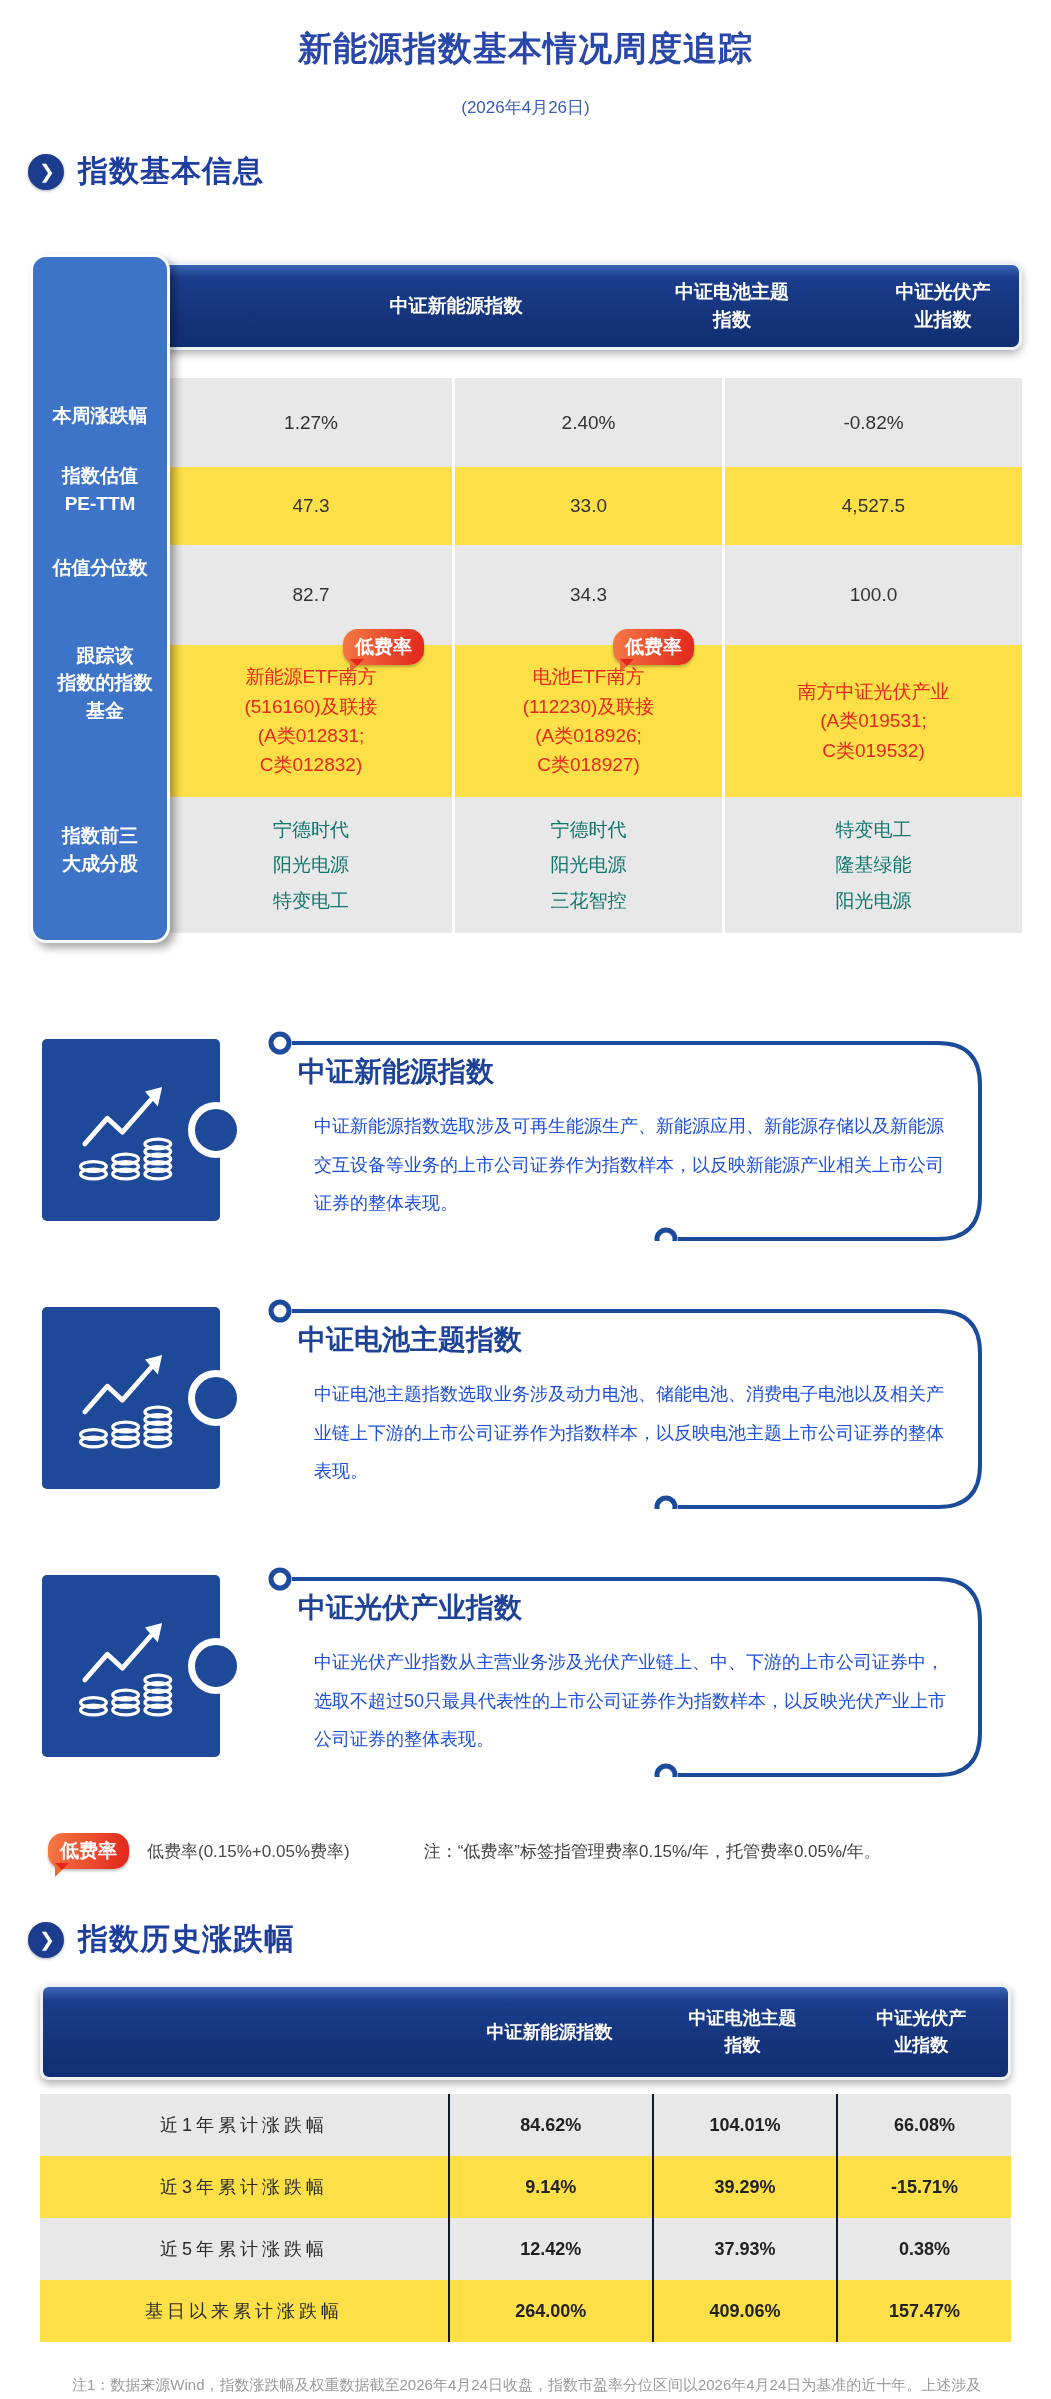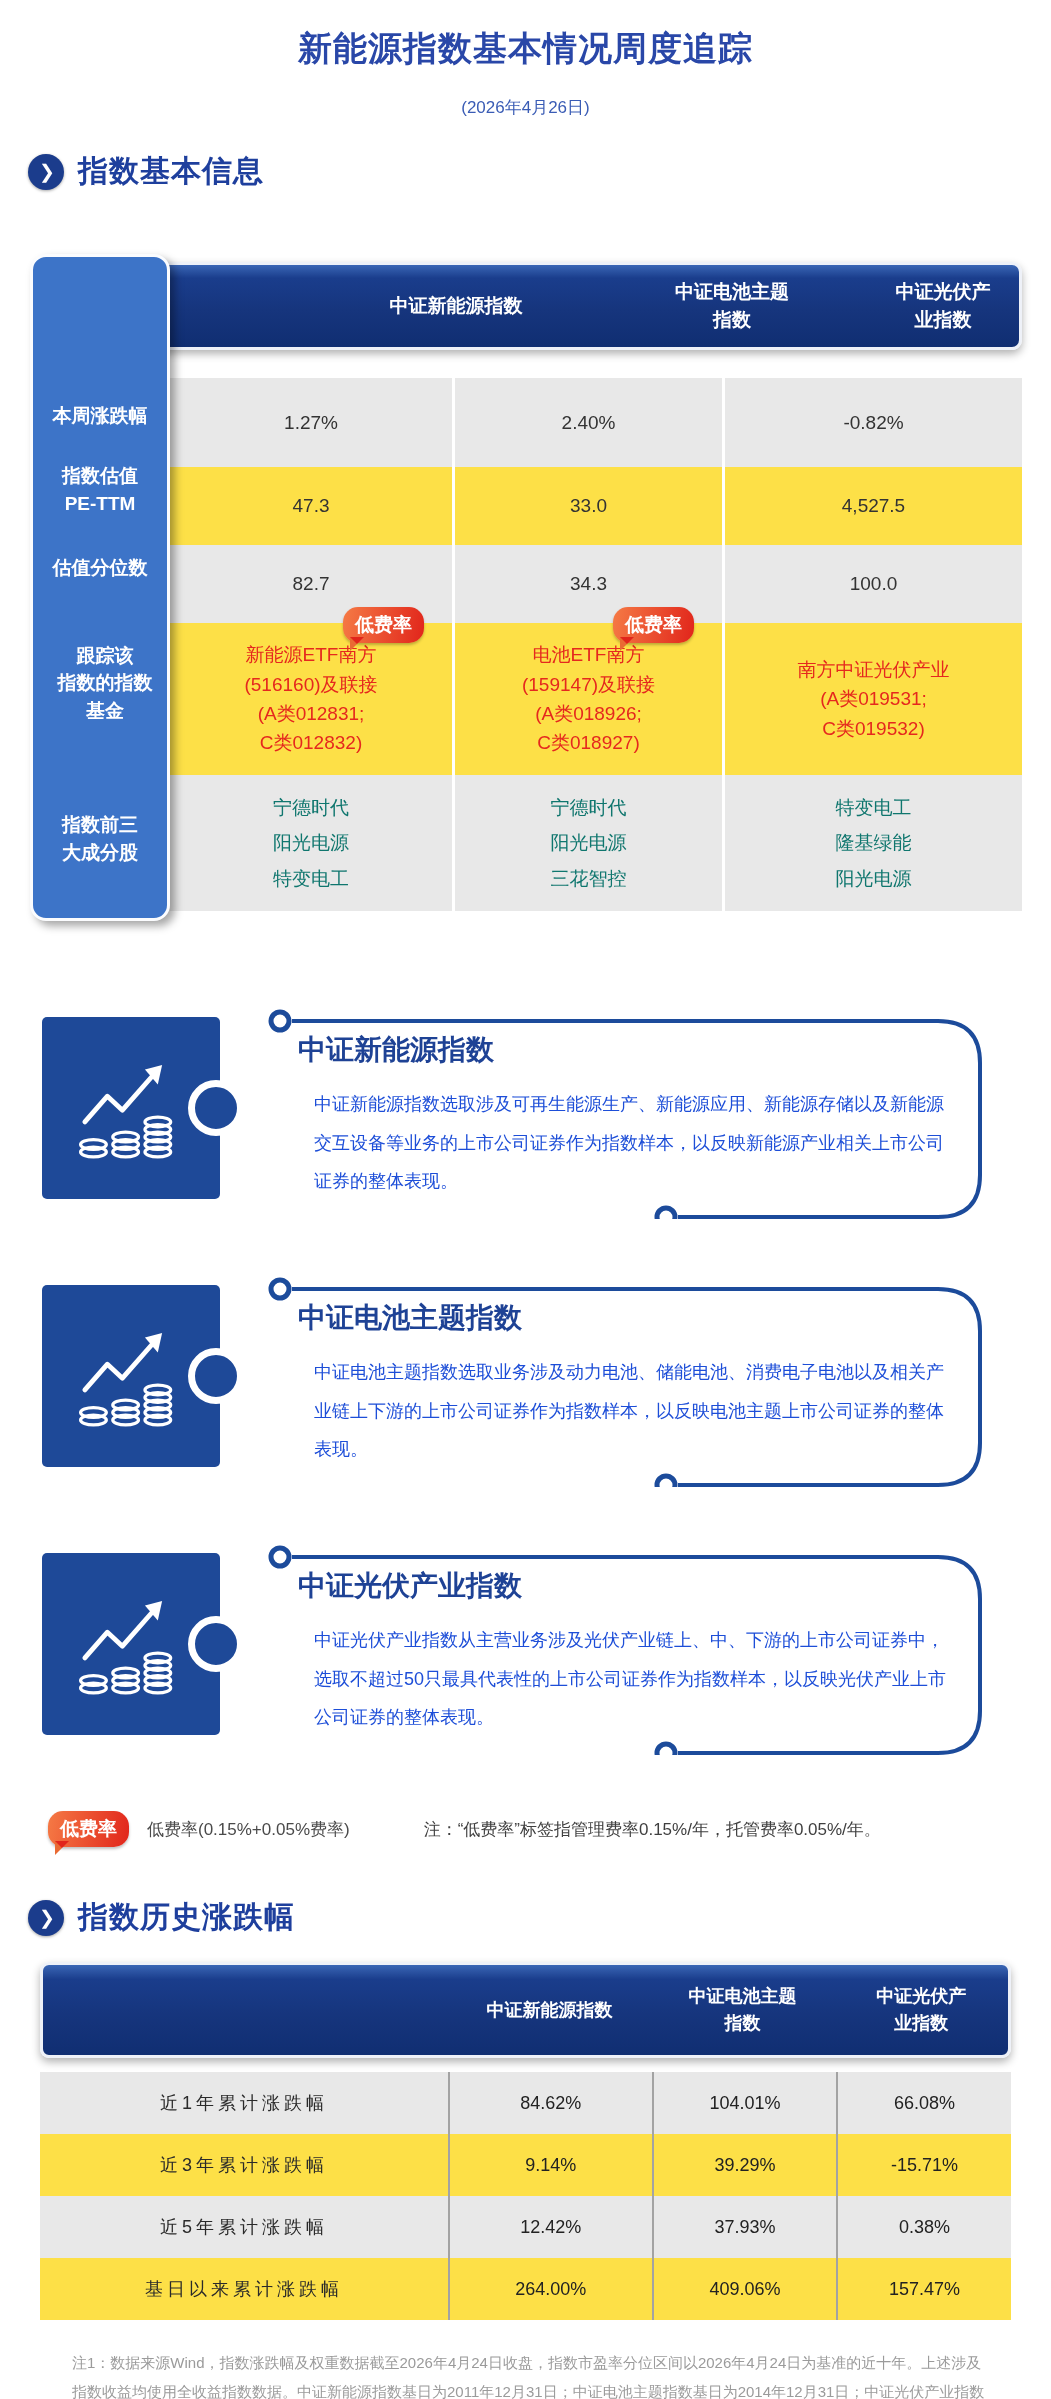--- a/index.html
+++ b/index.html
@@ -35,21 +35,21 @@
     border:3px solid #eef1f8; box-sizing:border-box;
     box-shadow:0 4px 9px rgba(0,0,0,.3);
   }
   .t1-hcell{color:#fff;font-size:19px;font-weight:700;text-align:center;line-height:1.5;}
   .t1-body{margin-top:28px;}
   .t1-row{margin-left:140px; display:grid; grid-template-columns:282px 270px 1fr;}
   .t1-row>div{display:flex;align-items:center;justify-content:center;position:relative;}
   .t1-row>div+div{border-left:3px solid #fff;}
   .bg-g{background:#e8e8e8;}
   .bg-w{background:#fde047;}
-  .r1{height:89px;} .r2{height:78px;} .r3{height:78px;} .r4{height:152px;} .r5{height:136px;}
+  .r1{height:89px;} .r2{height:78px;} .r3{height:100px;} .r4{height:152px;} .r5{height:136px;}
   .t1-val{font-size:19px;color:#333;}
   .t1-red{color:#e5281e;font-size:19px;line-height:1.55;text-align:center;font-weight:500;}
   .t1-stocks{font-size:19px;color:#0f766e;line-height:1.85;text-align:right;}
 
   .t1-band{
     position:absolute; left:0; top:-8px; bottom:-10px; width:140px; box-sizing:border-box;
     background:#3d74c8; border:3px solid #fbfcfe; border-radius:16px;
     box-shadow:5px 5px 9px rgba(0,0,0,.35);
     display:flex; flex-direction:column; z-index:2;
   }
@@ -100,21 +100,21 @@
     height:96px; display:grid; grid-template-columns:42% 21% 19% 18%; align-items:center;
     border-radius:9px;
     background:linear-gradient(180deg,#3a66b5 0%,#1a3d8c 16%,#16357d 55%,#102e72 100%);
     border:3px solid #eef1f8; box-sizing:border-box;
     box-shadow:0 4px 9px rgba(0,0,0,.3);
   }
   .t2-hcell{color:#fff;font-size:18px;font-weight:700;text-align:center;line-height:1.5;}
   .t2-body{margin-top:14px;}
   .t2-row{display:grid; grid-template-columns:42% 21% 19% 18%; height:62px;}
   .t2-row>div{display:flex;align-items:center;justify-content:center;}
-  .t2-row>div+div{border-left:2px solid #a3a3a3;}
+  .t2-row>div+div{border-left:2px solid #0f172a;font-weight:bold;}
   .t2-label{font-size:18px;color:#2a2a2a;letter-spacing:4px;}
   .t2-val{font-size:18px;color:#222;}
 
   
   .notes{margin:28px 58px 30px 72px;}
   .note{font-size:15px;color:#9b9b9b;line-height:1.95;margin:0 0 2px 0;}
 </style>
 </head>
 <body>
 
@@ -174,21 +174,21 @@
       <div>
         <span class="badge cell-badge">低费率</span>
         <span class="t1-red preline">新能源ETF南方
 (516160)及联接
 (A类012831;
 C类012832)</span>
       </div>
       <div>
         <span class="badge cell-badge">低费率</span>
         <span class="t1-red preline">电池ETF南方
-(159147)及联接
+(112230)及联接
 (A类018926;
 C类018927)</span>
       </div>
       <div>
         <span class="t1-red preline">南方中证光伏产业
 (A类019531;
 C类019532)</span>
       </div>
     </div>
     <div class="t1-row r5 bg-g">

